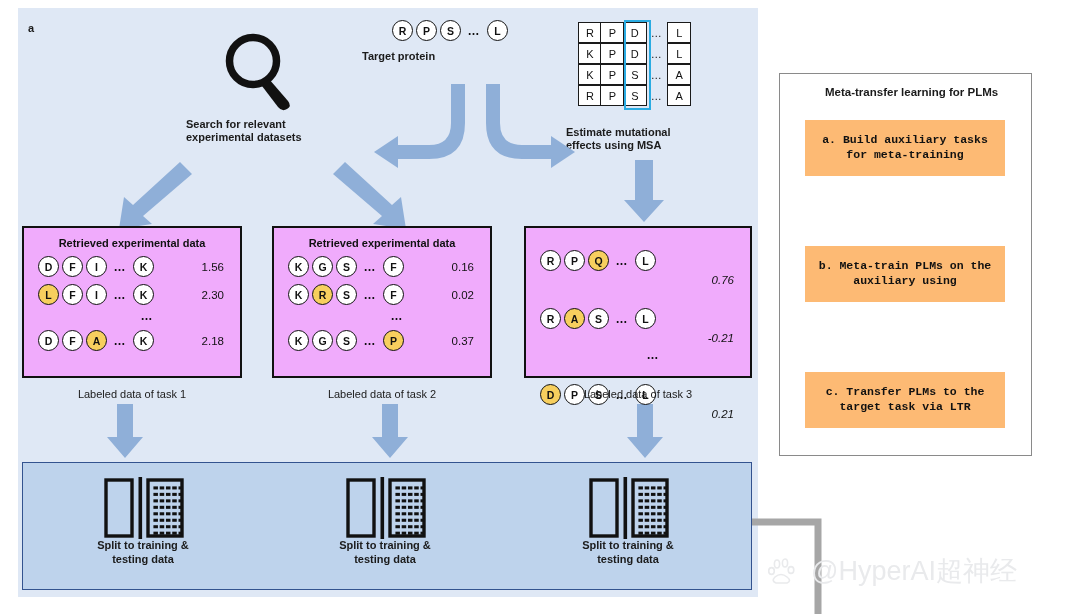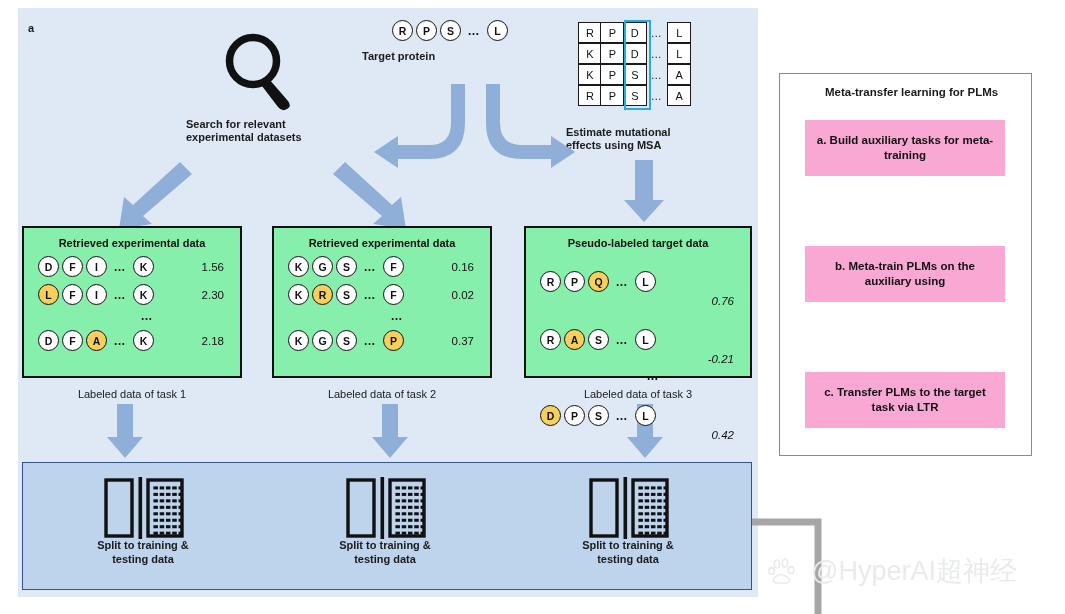--- a/index.html
+++ b/index.html
@@ -53,21 +53,21 @@
   #msa-highlight{
     position:absolute; left:45.8px; top:-2px; width:27px; height:90px;
     border:2.6px solid #29ABE2; pointer-events:none;
   }
   #msa-caption{ left:566px; top:126px; width:150px; font-size:11px; }
 
   #search-caption{ left:186px; top:118px; width:190px; font-size:11px; }
 
   
   .data-box{
-    position:absolute; background:#86efac; border:2.2px solid #111;
+    position:absolute; background:#f0abfc; border:2.2px solid #111;
   }
   .data-box-title{ text-align:center; font-size:11px; font-weight:bold; margin-top:9px; color:#111; }
   .drow{ display:flex; align-items:center; margin-top:7px; padding-left:14px; }
   .dval{ font-size:11.5px; margin-left:auto; margin-right:16px; color:#111; white-space:nowrap; }
   .dval.ital{ font-style:italic;margin-top:39px; }
   .ddots{ text-align:center; font-size:12px; font-weight:bold; color:#111; margin-top:4px;
           padding-left:30px; letter-spacing:1px; }
   .box-caption{ position:absolute; font-size:11px; font-weight:normal; text-align:center; }
 
   #box1{ left:22px; top:226px; width:220px; height:152px; }
@@ -86,23 +86,23 @@
   .split-caption{ font-size:11px; font-weight:bold; margin-top:0; line-height:1.25; }
   .split-icon{ width:84px; height:62px; margin:0 auto; position:relative; }
 
   
   #right-panel{
     position:absolute; left:779px; top:73px; width:253px; height:383px;
     background:#ffffff; border:1.3px solid #8a8a8a;
   }
   #right-title{ position:absolute; left:825px; top:85px; width:296px; font-size:11.5px; }
   .step-box{
-    position:absolute; background:#f9a8d4; width:200px; left:805px;
+    position:absolute; background:#fdba74; width:200px; left:805px;
     display:flex; align-items:center; justify-content:center; text-align:center;
-    font-size:11.5px; font-weight:bold; line-height:1.3; color:#111; padding:0 8px;
+    font-size:11.5px; font-weight:bold; line-height:1.3; color:#111; padding:0 8px;font-family:Liberation Mono, monospace;
   }
   #step-a{ top:120px; height:56px; }
   #step-b{ top:246px; height:56px; }
   #step-c{ top:372px; height:56px; }
 
   
   #watermark{
     position:absolute; left:768px; top:548px; width:290px; height:46px;
     display:flex; align-items:center; gap:13px;
     font-size:27px; color:#e9eaec; font-weight:normal;
@@ -283,21 +283,20 @@
         <div class="res">K</div>
         <div class="res">G</div>
         <div class="res">S</div>
         <div class="res gap">…</div>
         <div class="res hl">P</div>
       </div>
       <div class="dval">0.37</div>
     </div>
   </div>
 <div class="data-box" id="box3">
-    <div class="data-box-title">Pseudo-labeled target data</div>
     <div class="drow">
       <div style="display: flex; align-items: center;">
         <div class="res">R</div>
         <div class="res">P</div>
         <div class="res hl">Q</div>
         <div class="res gap">…</div>
         <div class="res">L</div>
       </div>
       <div class="dval ital">0.76</div>
     </div>
@@ -313,21 +312,21 @@
     </div>
     <div class="ddots">…</div>
     <div class="drow">
       <div style="display: flex; align-items: center;">
         <div class="res hl">D</div>
         <div class="res">P</div>
         <div class="res">S</div>
         <div class="res gap">…</div>
         <div class="res">L</div>
       </div>
-      <div class="dval ital">0.42</div>
+      <div class="dval ital">0.21</div>
     </div>
   </div>
 <div class="box-caption" id="cap1">Labeled data of task 1</div>
 <div class="box-caption" id="cap2">Labeled data of task 2</div>
 <div class="box-caption" id="cap3">Labeled data of task 3</div>
 
 <div id="split-box">
     <div class="split-cell" style="left: 20px;">
       <div class="split-icon"><svg width="84" height="62" viewBox="0 0 84 62">
           <rect x="5" y="3" width="26" height="56" fill="none" stroke="#111" stroke-width="3.4"></rect>

